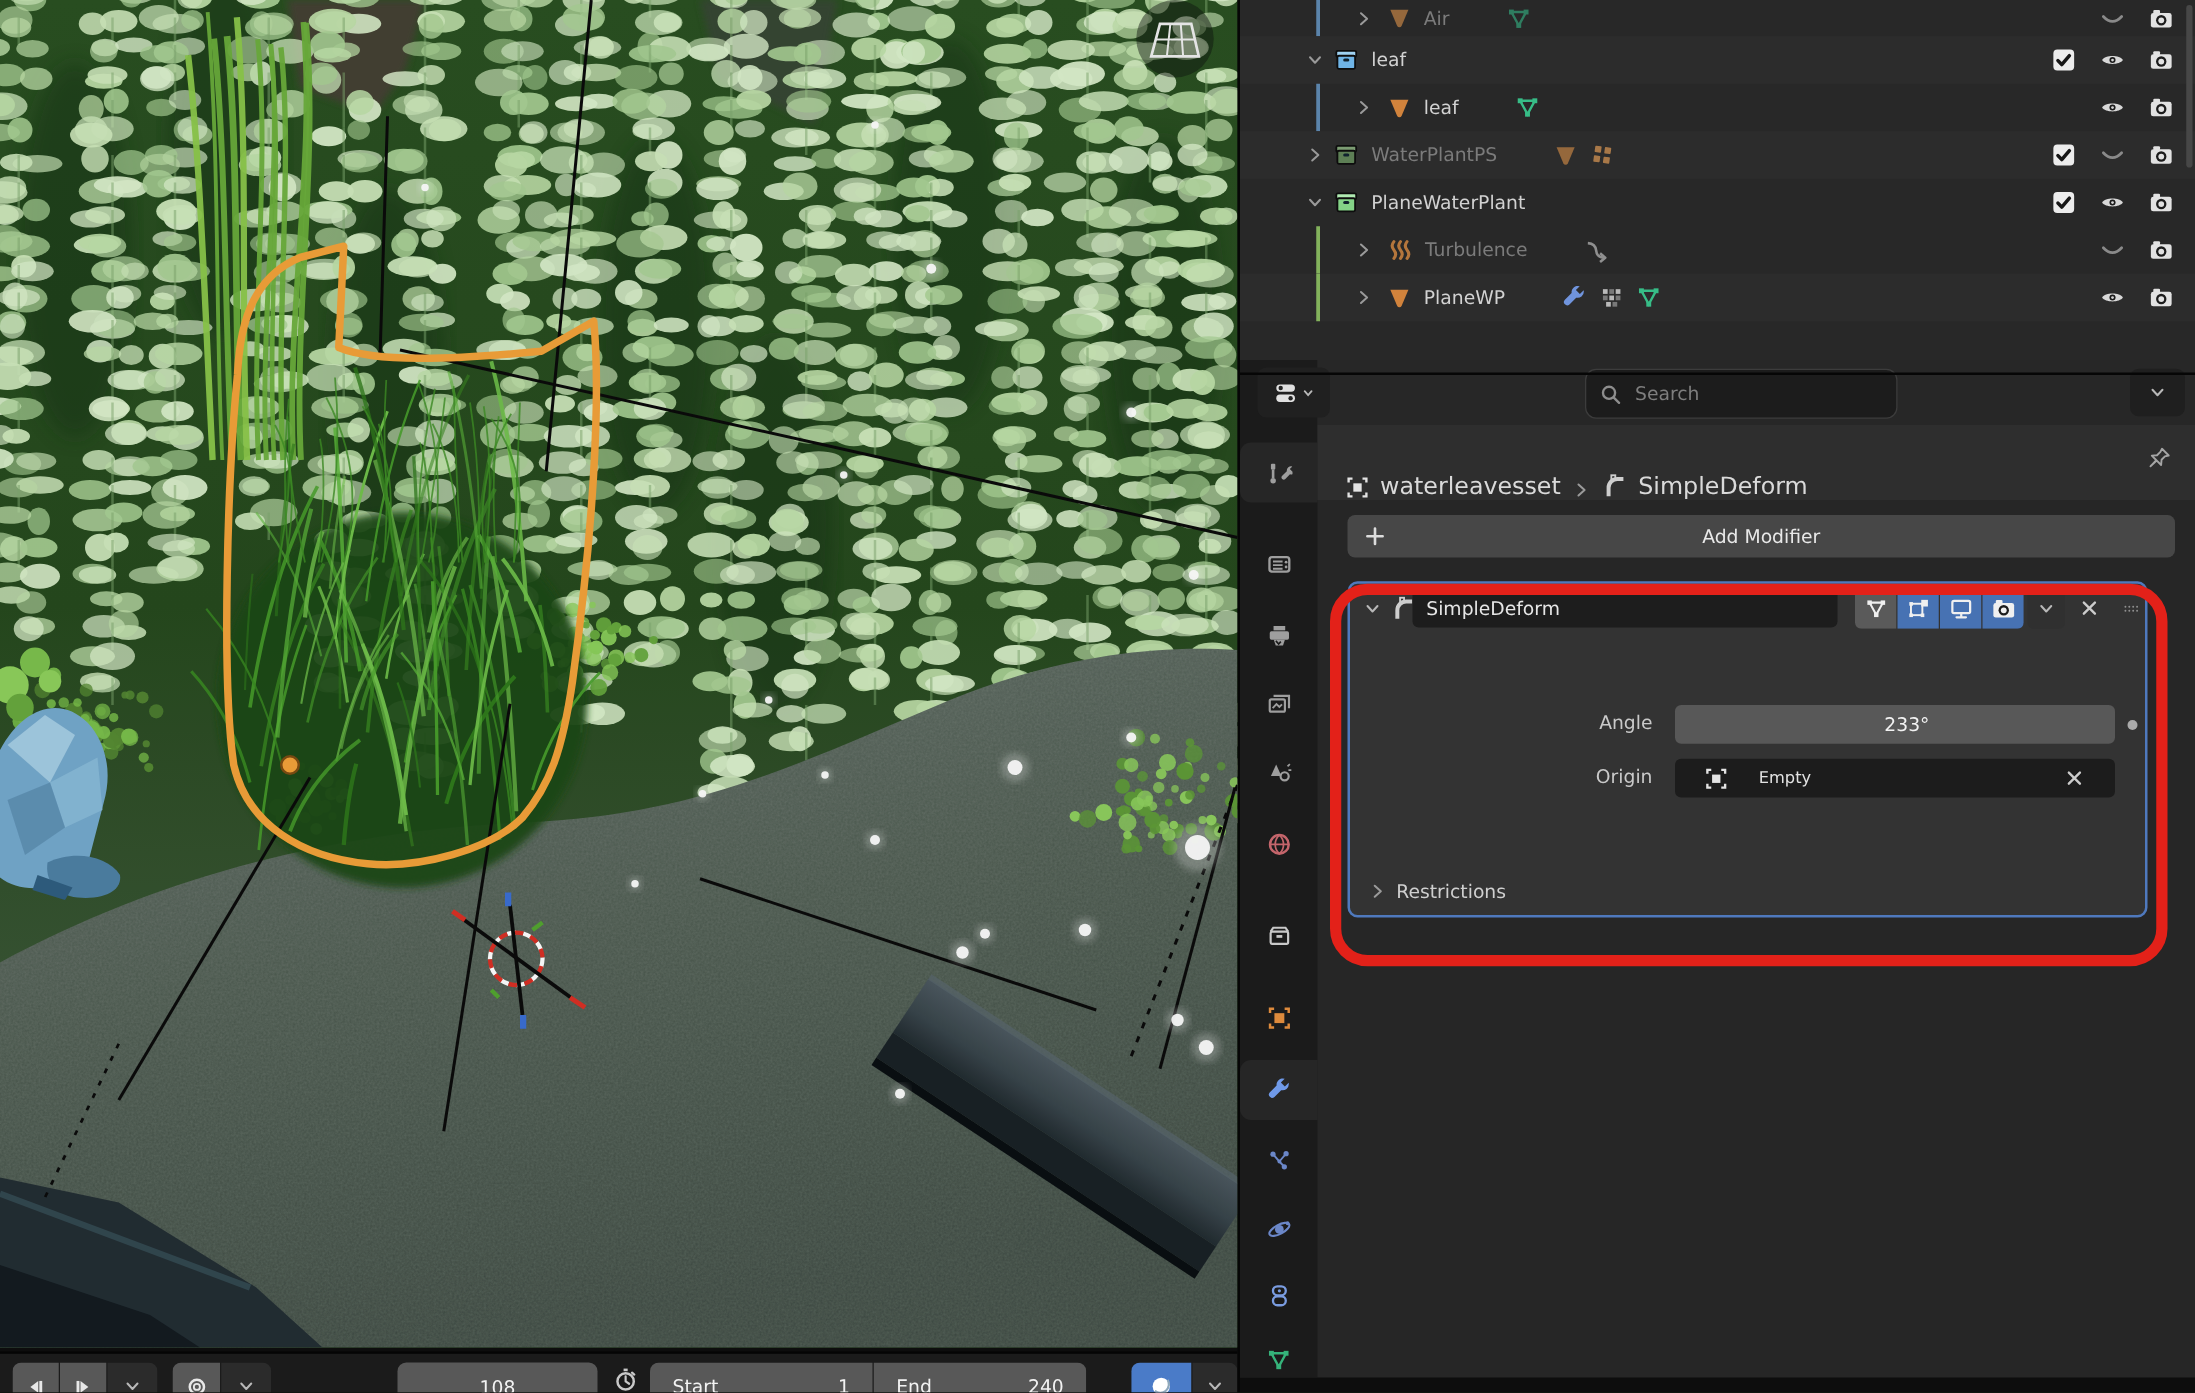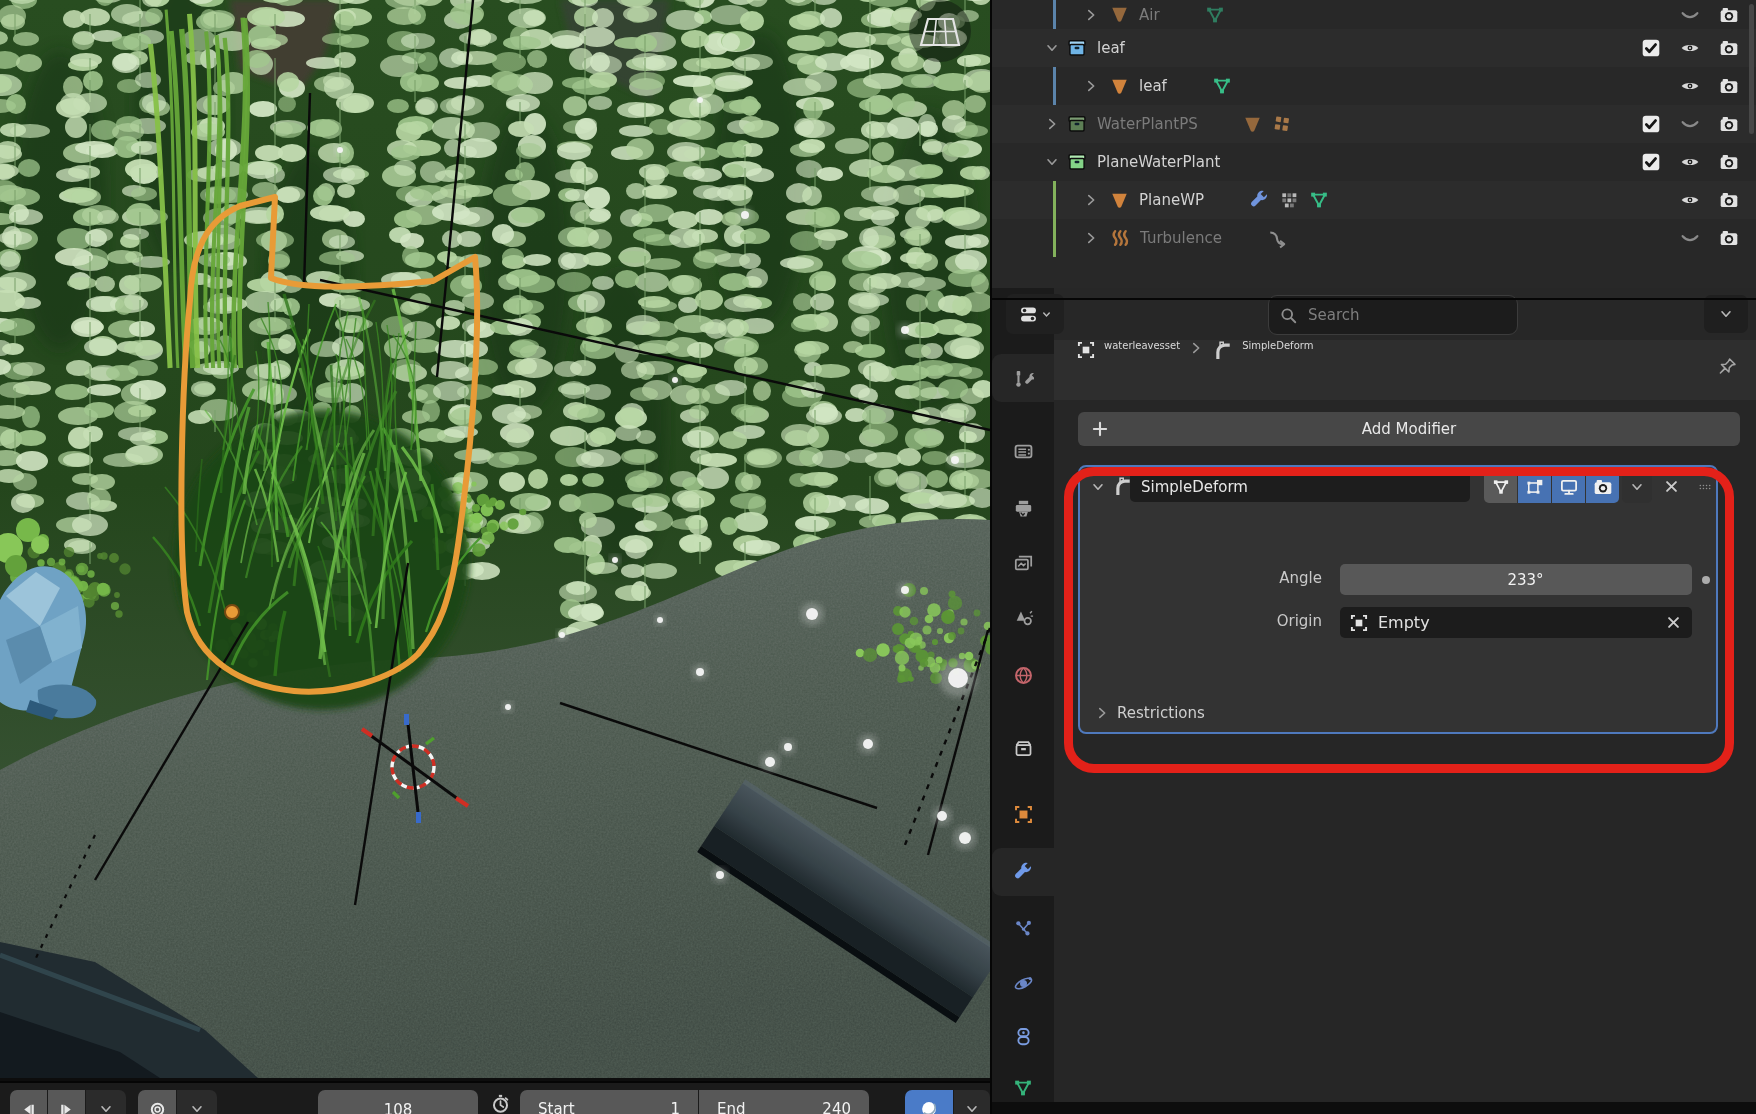--- a/index.html
+++ b/index.html
@@ -37,21 +37,21 @@
   #prop-header{position:absolute;left:62px;top:0;width:702px;height:52px;background:#272727;}
   #editor-type-btn{position:absolute;left:-48px;top:6px;width:58px;height:40px;background:#202020;border-radius:7px;
        display:flex;align-items:center;justify-content:center;gap:2px;}
   #prop-search{position:absolute;left:214px;top:7px;width:228px;height:38px;background:#1c1c1c;border:1px solid #3c3c3c;
        border-radius:9px;display:flex;align-items:center;padding:0 10px;gap:8px;}
   #prop-search input{background:transparent;border:none;outline:none;color:#cfcfcf;font-size:15px;width:160px;
        font-family:"DejaVu Sans","Liberation Sans",sans-serif;}
   #prop-search input::placeholder{color:#7e7e7e;}
   #prop-menu-btn{position:absolute;right:8px;top:7px;width:44px;height:38px;background:#1f1f1f;border-radius:7px;
        display:flex;align-items:center;justify-content:center;}
-  #prop-nav{position:absolute;left:62px;top:52px;width:702px;height:60px;background:#2e2e2e;display:flex;align-items:flex-start;font-size:10px;}
+  #prop-nav{position:absolute;left:62px;top:52px;width:702px;height:60px;background:#2e2e2e;display:flex;align-items:flex-end;font-size:19px;}
   #prop-nav .crumb{color:#dadada;margin:0 8px;}
   #pin-btn{position:absolute;right:18px;top:16px;}
   #add-modifier{position:absolute;left:86px;top:124px;width:662px;height:34px;background:#474747;border-radius:6px;
        display:flex;align-items:center;justify-content:center;color:#e8e8e8;font-size:15px;}
   #add-modifier .plus{position:absolute;left:12px;top:7px;}
   
   #mod-panel{position:absolute;left:86px;top:177px;width:640px;height:269px;background:#333333;border:2px solid #4f79bd;border-radius:8px;box-sizing:border-box;}
   #mod-header{position:absolute;left:0;top:0;width:100%;height:40px;display:flex;align-items:center;}
   #mod-name{position:absolute;left:50px;top:4px;width:340px;height:31px;background:#1d1d1d;border-radius:5px;
       color:#e6e6e6;font-size:15px;display:flex;align-items:center;padding-left:11px;box-sizing:border-box;}
@@ -63,21 +63,21 @@
   #mod-close{left:576px;}
   #mod-grip{left:610px;}
   #mode-tabs{position:absolute;left:14px;top:55px;width:612px;height:30px;display:flex;gap:1px;border-radius:5px;overflow:hidden;}
   .mode-tab{flex:1;background:#505050;color:#e9e9e9;font-size:15px;display:flex;align-items:center;justify-content:center;}
   .mode-tab.active{background:#4772b3;}
   .prow{position:absolute;left:0;width:100%;height:31px;text-align:right;}
   .prow .plabel{position:absolute;right:394px;top:5px;color:#c9c9c9;font-size:15px;}
   .pfield{position:absolute;left:260px;top:0;width:352px;height:31px;border-radius:5px;box-sizing:border-box;padding-left:19px;}
   .slider{background:#585858;color:#f2f2f2;font-size:15px;display:flex;align-items:center;justify-content:center;}
   .pdot{position:absolute;left:622px;top:12px;width:8px;height:8px;border-radius:50%;background:#ababab;}
-  #origin-field{background:#1c1c1c;color:#e2e2e2;font-size:16px;display:flex;align-items:center;padding:0 9px;gap:9px;}
+  #origin-field{background:#1c1c1c;color:#e2e2e2;font-size:13px;display:flex;align-items:center;padding:0 23px;gap:24px;}
   #origin-field .ofx{margin-left:auto;}
   #axis-seg{display:flex;gap:1px;border-radius:5px;overflow:hidden;background:#3a3a3a;}
   .axis-btn{flex:1;background:#505050;color:#e9e9e9;font-size:15px;display:flex;align-items:center;justify-content:center;}
   .axis-btn.active{background:#4772b3;}
   #restrictions{position:absolute;left:14px;top:237px;display:flex;align-items:center;gap:7px;color:#cfcfcf;font-size:15px;}
   
   #red-rect{position:absolute;left:1064px;top:467px;width:652px;height:288px;border:9px solid #e32119;border-radius:30px;pointer-events:none;z-index:60;}
   .divider-v{left:990px;top:0;width:2px;height:1114px;background:#060606;}
   .divider-h{left:992px;top:298px;width:764px;height:2px;background:#060606;}
 </style>
@@ -2223,20 +2223,66 @@
                 <svg width="22" height="22" viewBox="0 0 18 18" fill="none" xmlns="http://www.w3.org/2000/svg">
                   <rect x="2.2" y="5.2" width="13.6" height="9.6" rx="1.6" fill="#e2e2e2"></rect>
                   <rect x="3.8" y="3.2" width="4.4" height="2.6" rx="0.8" fill="#e2e2e2"></rect>
                   <circle cx="9" cy="10" r="3.4" fill="#1c1c1c"></circle>
                   <circle cx="9" cy="10" r="1.9" fill="#e2e2e2"></circle>
                 </svg>
               </span>
             </div>
           </div>
         </div>
+        <div class="ol-row">
+          <div class="ol-bar" style="background:#83b25c"></div>
+          <span class="icon" style="margin-left:91px">
+            <svg width="16" height="16" viewBox="0 0 18 18" fill="none" xmlns="http://www.w3.org/2000/svg">
+              <path d="M6.5,4 L12,9 L6.5,14" stroke="#9a9a9a" stroke-width="1.8" stroke-linecap="round" stroke-linejoin="round"></path>
+            </svg>
+          </span>
+          <span class="icon" style="margin-left:10px">
+            <svg width="22" height="22" viewBox="0 0 18 18" fill="none" xmlns="http://www.w3.org/2000/svg">
+              <g stroke="#b5763c" stroke-width="2" fill="none" stroke-linecap="round">
+                <path d="M5,3.5 q-2.3,2.8 0,5.5 q2.3,2.8 0,5.5"></path>
+                <path d="M9.3,3.5 q-2.3,2.8 0,5.5 q2.3,2.8 0,5.5"></path>
+                <path d="M13.6,3.5 q-2.3,2.8 0,5.5 q2.3,2.8 0,5.5"></path>
+              </g>
+            </svg>
+          </span>
+          <span class="ol-label dim">Turbulence</span>
+          <span class="ol-extras">
+            <span class="icon">
+              <svg width="22" height="22" viewBox="0 0 18 18" fill="none" xmlns="http://www.w3.org/2000/svg">
+                <path d="M3.5,4.5 q5,0.3 5.5,5 q0.4,4.2 5,4.6" stroke="#8f8f8f" stroke-width="1.7" fill="none"></path>
+                <path d="M11.5,11.2 l3.4,2.8 -3.4,2.8" stroke="#8f8f8f" stroke-width="1.7" fill="none" stroke-linejoin="round"></path>
+              </svg>
+            </span>
+          </span>
+          <div class="ol-controls">
+            <div class="ol-slot"></div>
+            <div class="ol-slot">
+              <span class="icon">
+                <svg width="22" height="22" viewBox="0 0 18 18" fill="none" xmlns="http://www.w3.org/2000/svg">
+                  <path d="M3,7.5 q6,6.5 12,0" stroke="#8a8a8a" stroke-width="1.8" fill="none" stroke-linecap="round"></path>
+                </svg>
+              </span>
+            </div>
+            <div class="ol-slot" style="margin-right:8px;">
+              <span class="icon">
+                <svg width="22" height="22" viewBox="0 0 18 18" fill="none" xmlns="http://www.w3.org/2000/svg">
+                  <rect x="2.2" y="5.2" width="13.6" height="9.6" rx="1.6" fill="#e2e2e2"></rect>
+                  <rect x="3.8" y="3.2" width="4.4" height="2.6" rx="0.8" fill="#e2e2e2"></rect>
+                  <circle cx="9" cy="10" r="3.4" fill="#1c1c1c"></circle>
+                  <circle cx="9" cy="10" r="1.9" fill="#e2e2e2"></circle>
+                </svg>
+              </span>
+            </div>
+          </div>
+        </div>
         <div class="ol-row alt">
           <div class="ol-bar" style="background:#83b25c"></div>
           <span class="icon" style="margin-left:91px">
             <svg width="16" height="16" viewBox="0 0 18 18" fill="none" xmlns="http://www.w3.org/2000/svg">
               <path d="M6.5,4 L12,9 L6.5,14" stroke="#9a9a9a" stroke-width="1.8" stroke-linecap="round" stroke-linejoin="round"></path>
             </svg>
           </span>
           <span class="icon" style="margin-left:10px">
             <svg width="21" height="21" viewBox="0 0 18 18" fill="none" xmlns="http://www.w3.org/2000/svg">
               <path d="M2.8,3.2 h12.4 l-4.7,11.2 a1.7,1.7 0 0 1 -3,0 Z" fill="#d1833c"></path>
@@ -2273,66 +2319,20 @@
             </span>
           </span>
           <div class="ol-controls">
             <div class="ol-slot"></div>
             <div class="ol-slot">
               <span class="icon">
                 <svg width="22" height="22" viewBox="0 0 18 18" fill="none" xmlns="http://www.w3.org/2000/svg">
                   <path d="M2.2,9 C4.2,5.6 13.8,5.6 15.8,9 C13.8,12.4 4.2,12.4 2.2,9 Z" fill="#d8d8d8"></path>
                   <circle cx="9" cy="9" r="2" fill="#1c1c1c"></circle>
                   <circle cx="9" cy="9" r="0.9" fill="#d8d8d8"></circle>
-                </svg>
-              </span>
-            </div>
-            <div class="ol-slot" style="margin-right:8px;">
-              <span class="icon">
-                <svg width="22" height="22" viewBox="0 0 18 18" fill="none" xmlns="http://www.w3.org/2000/svg">
-                  <rect x="2.2" y="5.2" width="13.6" height="9.6" rx="1.6" fill="#e2e2e2"></rect>
-                  <rect x="3.8" y="3.2" width="4.4" height="2.6" rx="0.8" fill="#e2e2e2"></rect>
-                  <circle cx="9" cy="10" r="3.4" fill="#1c1c1c"></circle>
-                  <circle cx="9" cy="10" r="1.9" fill="#e2e2e2"></circle>
-                </svg>
-              </span>
-            </div>
-          </div>
-        </div>
-        <div class="ol-row">
-          <div class="ol-bar" style="background:#83b25c"></div>
-          <span class="icon" style="margin-left:91px">
-            <svg width="16" height="16" viewBox="0 0 18 18" fill="none" xmlns="http://www.w3.org/2000/svg">
-              <path d="M6.5,4 L12,9 L6.5,14" stroke="#9a9a9a" stroke-width="1.8" stroke-linecap="round" stroke-linejoin="round"></path>
-            </svg>
-          </span>
-          <span class="icon" style="margin-left:10px">
-            <svg width="22" height="22" viewBox="0 0 18 18" fill="none" xmlns="http://www.w3.org/2000/svg">
-              <g stroke="#b5763c" stroke-width="2" fill="none" stroke-linecap="round">
-                <path d="M5,3.5 q-2.3,2.8 0,5.5 q2.3,2.8 0,5.5"></path>
-                <path d="M9.3,3.5 q-2.3,2.8 0,5.5 q2.3,2.8 0,5.5"></path>
-                <path d="M13.6,3.5 q-2.3,2.8 0,5.5 q2.3,2.8 0,5.5"></path>
-              </g>
-            </svg>
-          </span>
-          <span class="ol-label dim">Turbulence</span>
-          <span class="ol-extras">
-            <span class="icon">
-              <svg width="22" height="22" viewBox="0 0 18 18" fill="none" xmlns="http://www.w3.org/2000/svg">
-                <path d="M3.5,4.5 q5,0.3 5.5,5 q0.4,4.2 5,4.6" stroke="#8f8f8f" stroke-width="1.7" fill="none"></path>
-                <path d="M11.5,11.2 l3.4,2.8 -3.4,2.8" stroke="#8f8f8f" stroke-width="1.7" fill="none" stroke-linejoin="round"></path>
-              </svg>
-            </span>
-          </span>
-          <div class="ol-controls">
-            <div class="ol-slot"></div>
-            <div class="ol-slot">
-              <span class="icon">
-                <svg width="22" height="22" viewBox="0 0 18 18" fill="none" xmlns="http://www.w3.org/2000/svg">
-                  <path d="M3,7.5 q6,6.5 12,0" stroke="#8a8a8a" stroke-width="1.8" fill="none" stroke-linecap="round"></path>
                 </svg>
               </span>
             </div>
             <div class="ol-slot" style="margin-right:8px;">
               <span class="icon">
                 <svg width="22" height="22" viewBox="0 0 18 18" fill="none" xmlns="http://www.w3.org/2000/svg">
                   <rect x="2.2" y="5.2" width="13.6" height="9.6" rx="1.6" fill="#e2e2e2"></rect>
                   <rect x="3.8" y="3.2" width="4.4" height="2.6" rx="0.8" fill="#e2e2e2"></rect>
                   <circle cx="9" cy="10" r="3.4" fill="#1c1c1c"></circle>
                   <circle cx="9" cy="10" r="1.9" fill="#e2e2e2"></circle>

